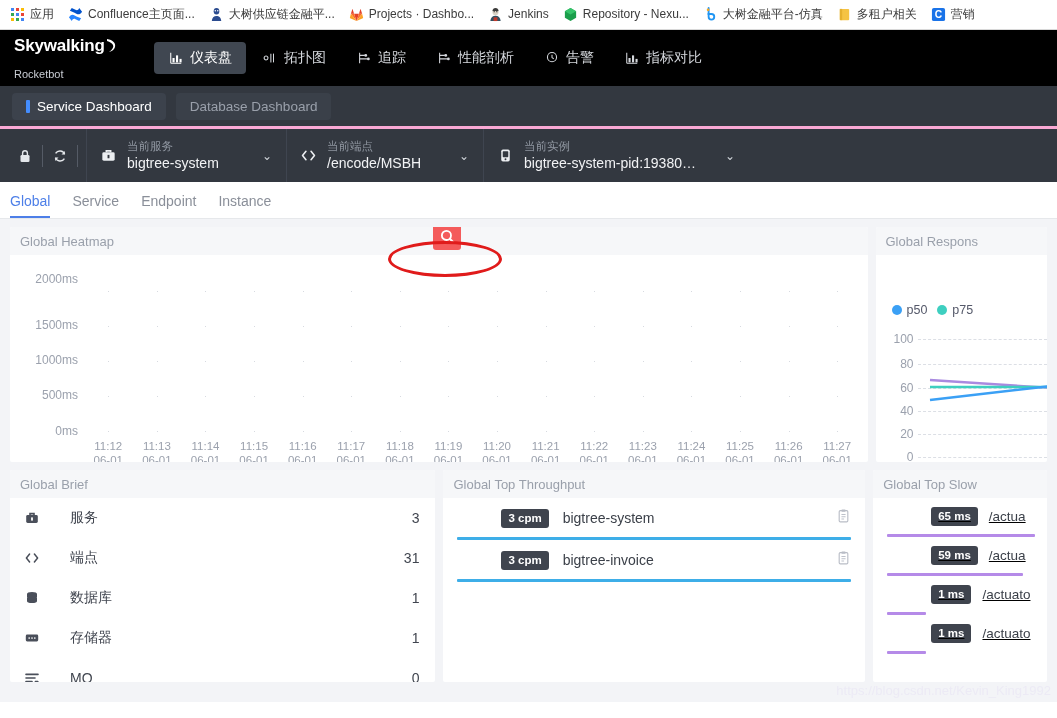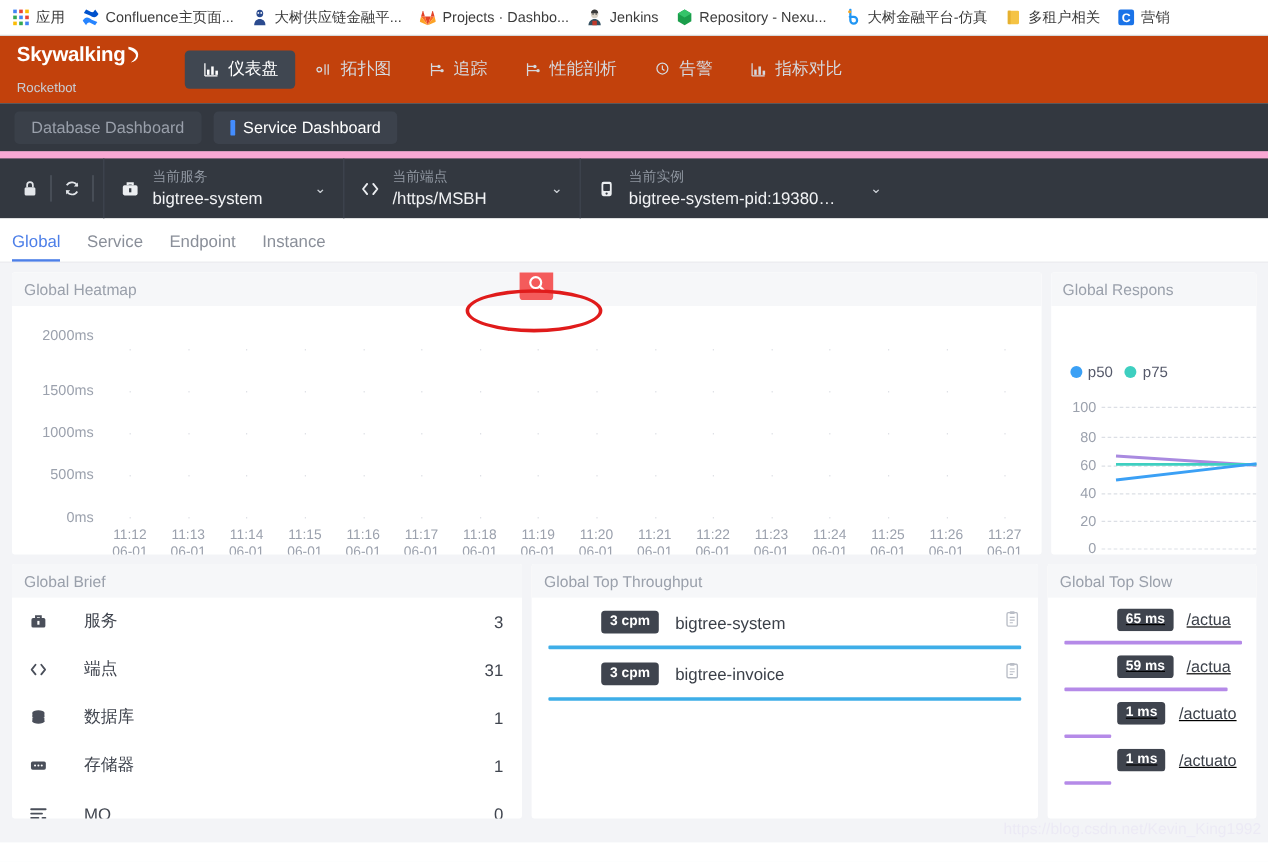--- a/index.html
+++ b/index.html
@@ -32,21 +32,21 @@
   }
   .bm-ico { width: 15px; height: 15px; flex: 0 0 15px; display:flex; align-items:center; justify-content:center; }
   .bm-label { font-size: 12px; line-height: 15px; }
 
   .apps-grid { display: grid; grid-template-columns: repeat(3, 3px); grid-template-rows: repeat(3, 3px); gap: 2px; }
   .apps-grid i { display:block; width:3px; height:3px; }
 
   
   .sw-nav {
     height: 56px;
-    background: #c2410c;
+    background: #000000;
     display: flex;
     align-items: center;
     padding-left: 14px;
     gap: 4px;
   }
   .sw-logo { width: 120px; color: #fff; line-height: 1; }
   .sw-logo .name { font-size: 17px; font-weight: bold; letter-spacing: -0.2px; position: relative; }
   .sw-logo .sub { font-size: 11px; color: #c9cdd4; margin-top: 15px; }
   .sw-logo .swoosh {
     display:inline-block; width: 11px; height: 14px; position: relative; top: 2px; margin-left: 1px;
@@ -71,21 +71,21 @@
     background: #3c424c; border-radius: 4px;
     padding: 6px 14px;
   }
   .dtab.inactive { color: #9aa0ab; background: #3a4049; }
   .dtab .mark { width: 4px; height: 13px; background: #448dfe; border-radius: 1px; }
 
   
   .sel-bar {
     height: 56px; background: #333840;
     display: flex; align-items: stretch;
-    border-top: 6px solid #f9a8d4;
+    border-top: 3px solid #f9a8d4;
   }
   .sel-tools { display: flex; align-items: center; gap: 0; padding: 0 8px; }
   .tool-btn { width: 34px; height: 34px; display:flex; align-items:center; justify-content:center; color:#dfe2e6; }
   .vdiv { width: 1px; height: 22px; background: #555b66; }
   .sel-box {
     display: flex; align-items: center; gap: 10px;
     padding: 0 14px 0 12px;
     border-left: 1px solid #3f4550;
     min-width: 0;
   }
@@ -375,26 +375,26 @@
             <rect x="8" y="5" width="2.4" height="8" fill="#d5d8dd"></rect>
             <rect x="12" y="9" width="2.4" height="4" fill="#d5d8dd"></rect>
           </svg>
         </span>
       <span>指标对比</span>
     </div>
   </div>
 </div>
 
 <div class="dash-tabs">
-  <div class="dtab inactive">
-    <span>Database Dashboard</span>
-  </div>
   <div class="dtab">
     <span class="mark"></span>
     <span>Service Dashboard</span>
+  </div>
+  <div class="dtab inactive">
+    <span>Database Dashboard</span>
   </div>
 </div>
 
 <div class="sel-bar">
   <div class="sel-tools">
     <div class="tool-btn">
       <svg width="16" height="16" viewBox="0 0 16 16">
           <rect x="3.5" y="7" width="9" height="7" rx="1.3" fill="#e3e6ea"></rect>
           <path d="M5.6 7V5.2a2.4 2.4 0 0 1 4.8 0V7" stroke="#e3e6ea" stroke-width="1.4" fill="none"></path>
         </svg>
@@ -427,21 +427,21 @@
   </div>
 
   <div class="sel-box sel-ep">
     <span class="sel-ico">
       <svg width="17" height="17" viewBox="0 0 16 16">
           <path d="M5.6 4 2.4 8l3.2 4M10.4 4l3.2 4-3.2 4" stroke="#eceef1" stroke-width="1.5" fill="none" stroke-linecap="round" stroke-linejoin="round"></path>
         </svg>
     </span>
     <span class="sel-txt">
       <span class="sel-label" style="display:block">当前端点</span>
-      <span class="sel-value" style="display:block">/https/MSBH</span>
+      <span class="sel-value" style="display:block">/encode/MSBH</span>
     </span>
     <span class="caret">⌄</span>
   </div>
 
   <div class="sel-box sel-inst">
     <span class="sel-ico">
       <svg width="17" height="17" viewBox="0 0 16 16">
           <rect x="4" y="2.4" width="8" height="11.2" rx="1.6" fill="#eceef1"></rect>
           <rect x="5.4" y="4" width="5.2" height="5.6" rx=".6" fill="#333840"></rect>
           <circle cx="8" cy="11.6" r=".9" fill="#333840"></circle>

